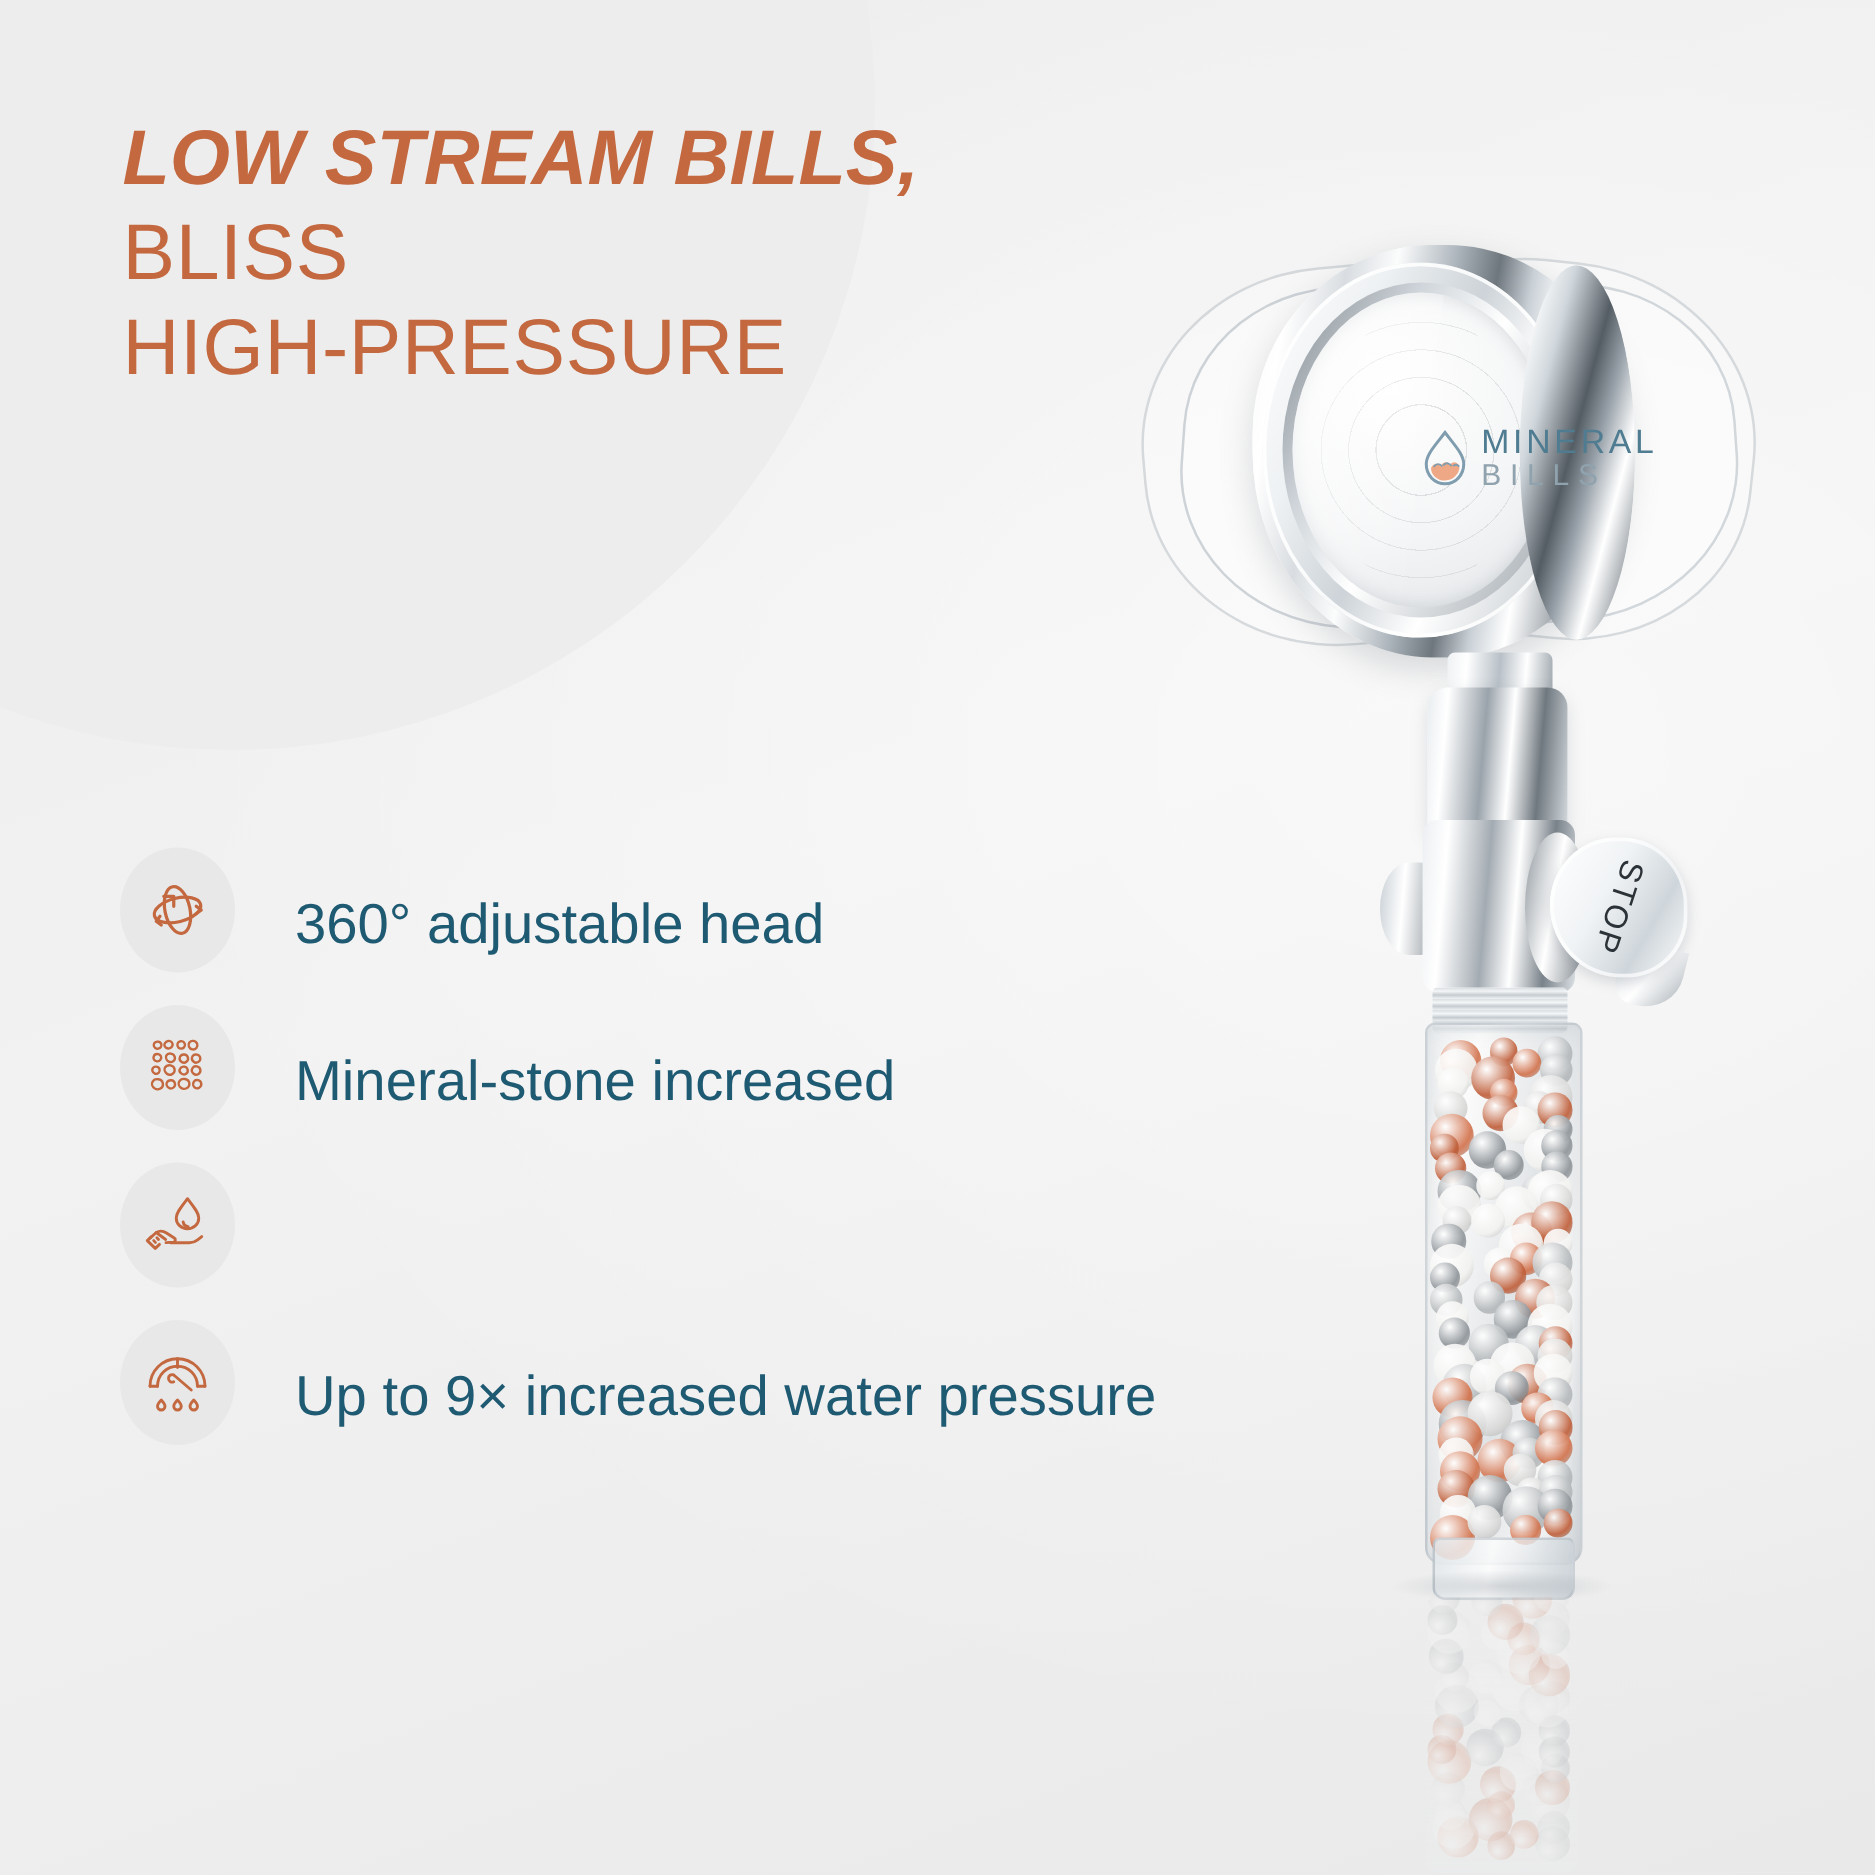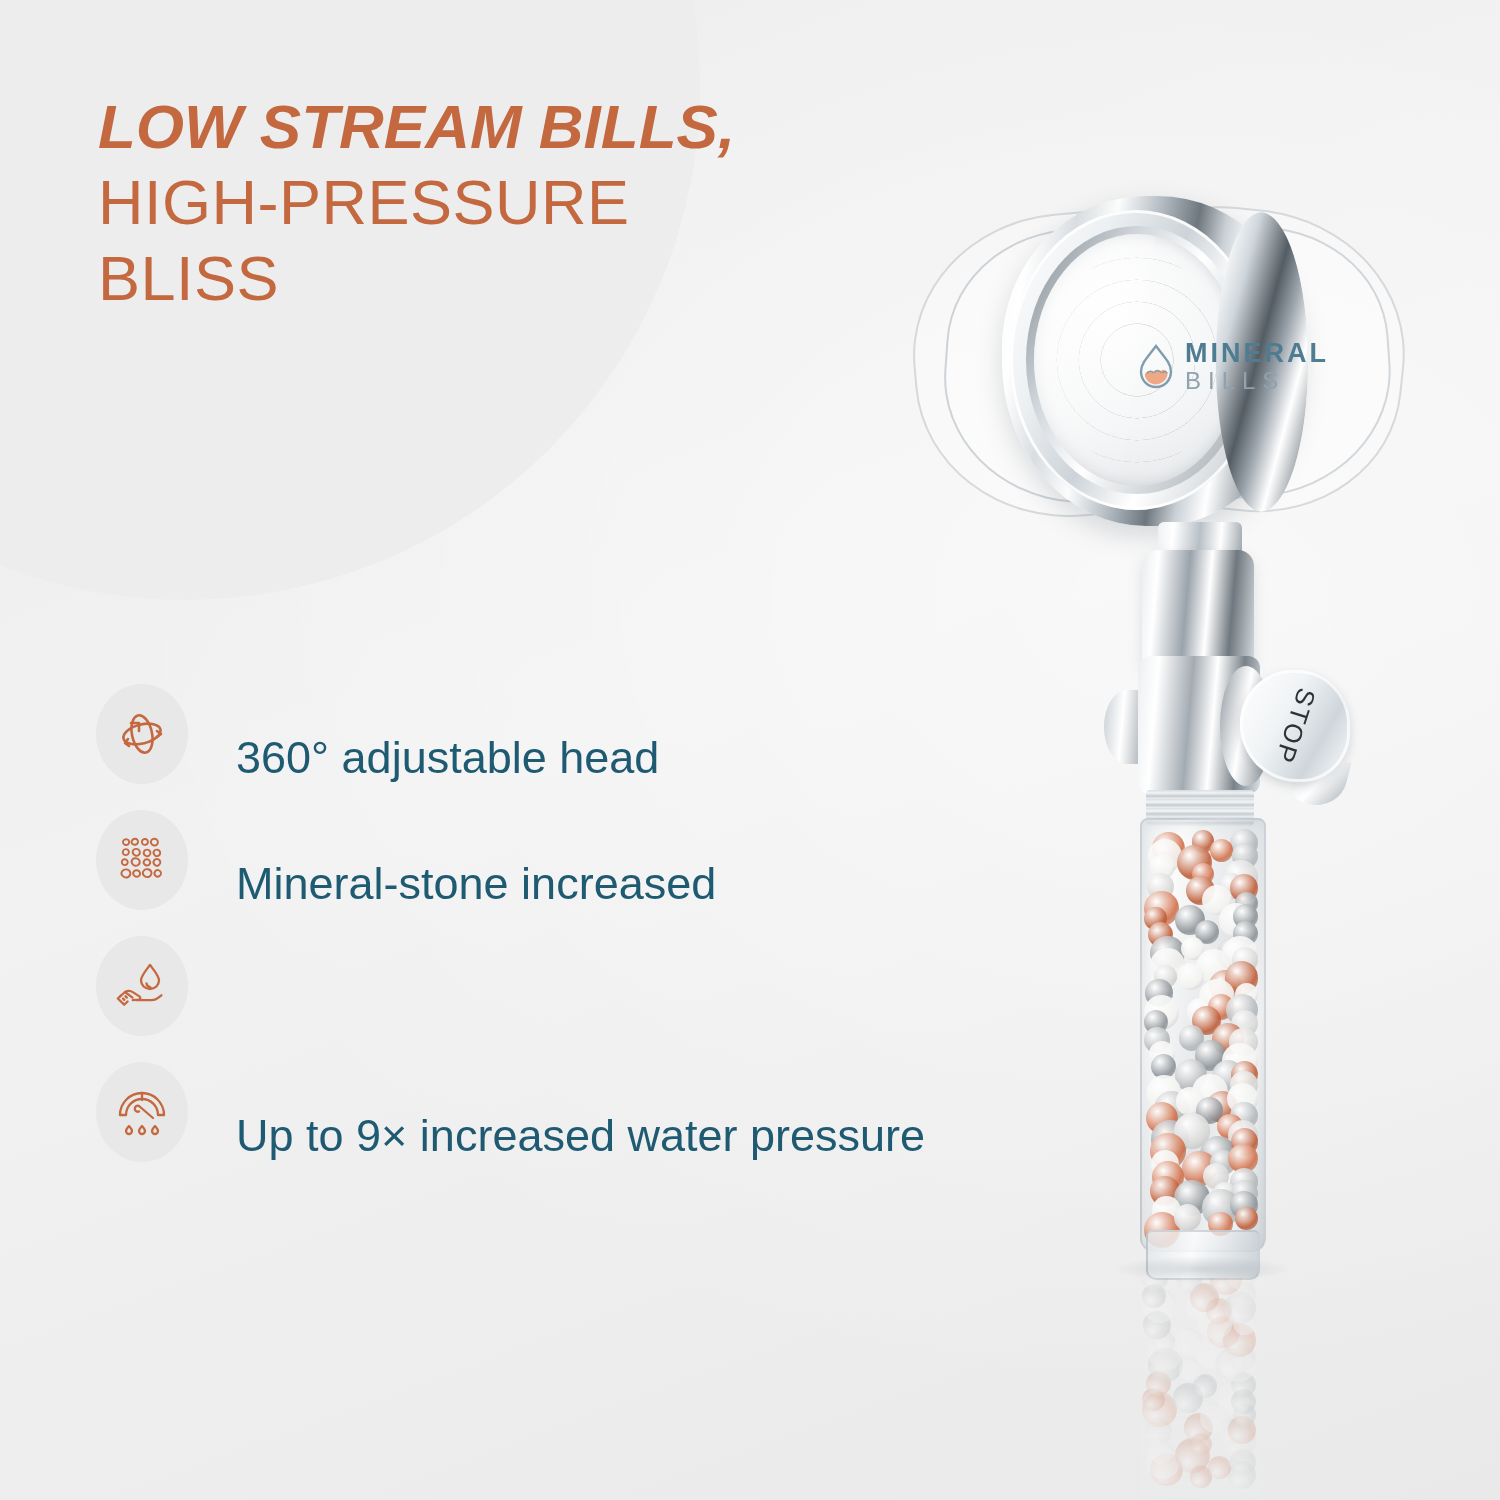--- a/index.html
+++ b/index.html
@@ -46,21 +46,21 @@
     font-weight:700;
     font-size:62px;
     letter-spacing:0px;
   }
 
   
   .features{
     position:absolute;left:96px;top:672px;width:980px;
   }
   .feature{
-    display:flex;align-items:flex-end;
+    display:flex;align-items:center;
     margin-bottom:14px;
     min-height:112px;
   }
   .f-icon{
     flex:0 0 auto;
     width:92px;height:100px;
     border-radius:50%;
     background:#e8e8e8;
     display:flex;align-items:center;justify-content:center;
     margin-right:48px;
@@ -171,21 +171,21 @@
 
   
   .logo{
     position:absolute;left:246px;top:190px;
     display:flex;align-items:center;gap:9px;
     transform:scale(1);
   }
   .logo-drop{position:relative;width:40px;height:48px;}
   .logo-text{line-height:1;}
   .logo-t1{
-    display:block;color:#4f7c91;font-weight:700;font-size:27px;letter-spacing:3px;
+    display:block;color:#4f7c91;font-weight:400;font-size:27px;letter-spacing:3px;
   }
   .logo-t2{
     display:block;color:#8fa2ad;font-weight:400;font-size:24px;letter-spacing:7px;margin-top:2px;
   }
 
   
   .neck{
     position:absolute;left:268px;top:372px;width:84px;height:60px;
     background:linear-gradient(95deg,#eef1f3,#ffffff 18%,#b8c0c7 48%,#ffffff 72%,#97a0a7 100%);
     border-radius:6px;
@@ -275,22 +275,22 @@
 </head>
 <body>
 
 <div id="stage">
 
   <div class="bg-wash"></div>
   <div class="blob"></div>
 
   <div class="headline">
     <span class="hl-line em">LOW STREAM BILLS,</span>
+    <span class="hl-line">BLISS</span>
     <span class="hl-line">HIGH-PRESSURE</span>
-    <span class="hl-line">BLISS</span>
   </div>
 
   <div class="features">
 
     <div class="feature">
       <div class="f-icon">
         <svg width="58" height="58" viewBox="0 0 58 58" fill="none" stroke="#c4683f" stroke-width="2.6" stroke-linecap="round" stroke-linejoin="round">
           <ellipse cx="29" cy="29" rx="10" ry="19" transform="rotate(-12 29 29)"></ellipse>
           <ellipse cx="29" cy="29" rx="19" ry="9.5" transform="rotate(-14 29 29)"></ellipse>
           <path d="M18 18 L26 18 L26 26"></path>

